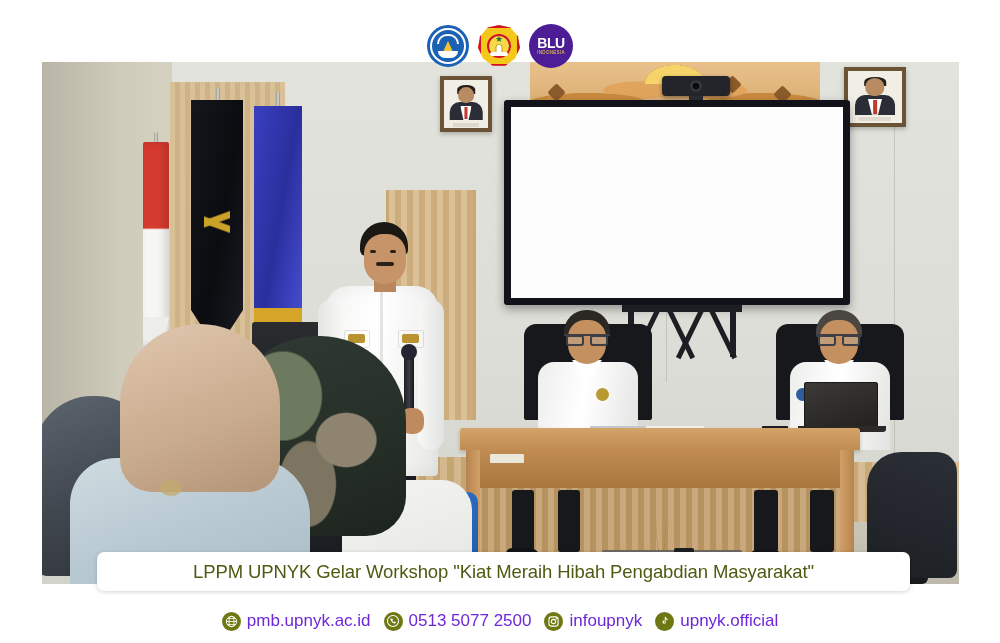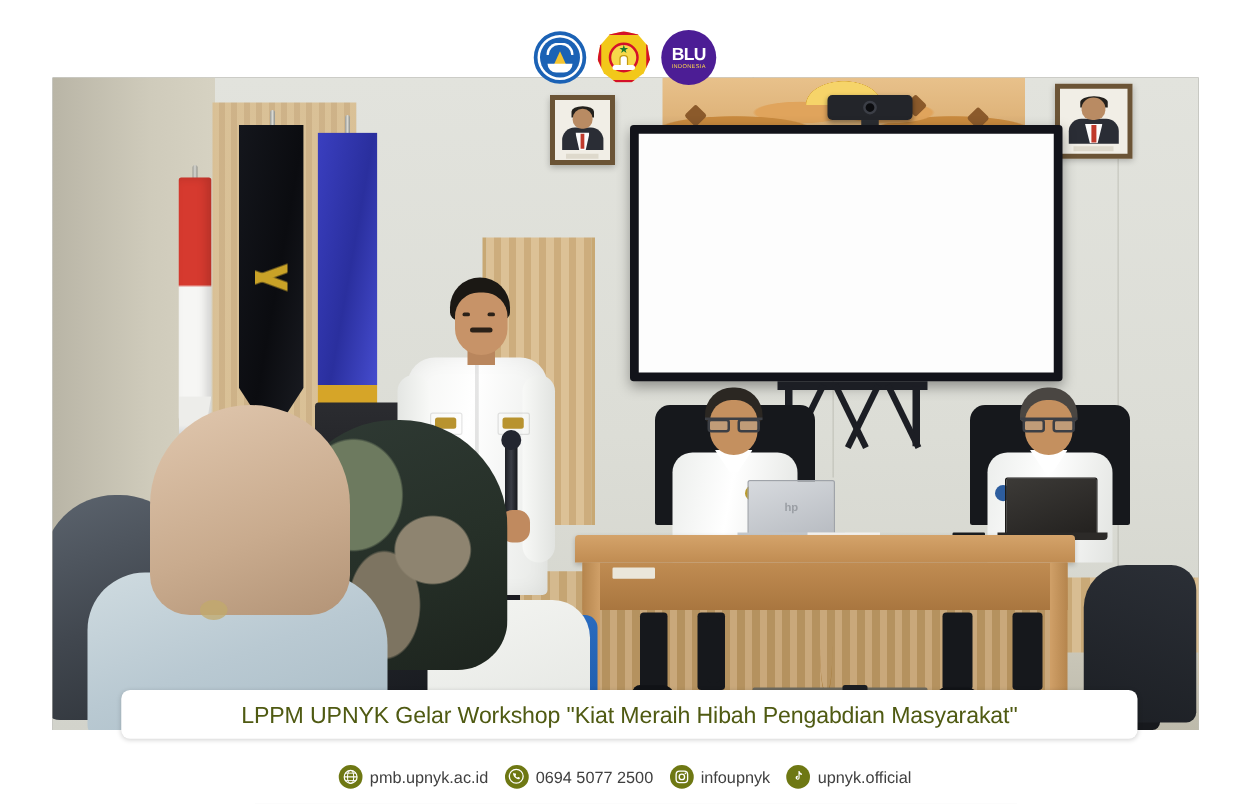--- a/index.html
+++ b/index.html
@@ -681,22 +681,22 @@
     border-radius: 50%;
     background: #6e7813;
     display: flex;
     align-items: center;
     justify-content: center;
     flex: 0 0 auto;
     position: relative;
   }
   .contact-icon svg { display: block; }
   .contact-label {
-    color: #404040;
-    font-size: 13px;
+    color: #6d28d9;
+    font-size: 17px;
     white-space: nowrap;
   }
 </style>
 </head>
 <body>
 
 <div class="card">
 
   <div class="logo-strip">
 
@@ -830,23 +830,20 @@
       <span class="st-collar"></span>
       <span class="st-hair" style="background:#4a4642;"></span>
       <span class="st-face"></span>
       <span class="st-glasses">
         <span class="lens" style="left:2px;"></span>
         <span class="lens" style="right:2px;"></span>
       </span>
       <span class="st-emblem" style="left:12px;background:#2d5d9e;"></span>
     </div>
 
-    <span class="laptop-screen" style="left:556px;top:322px;width:70px;height:44px;background:linear-gradient(160deg,#d7dade,#b8bcc2);border:1px solid #9fa3a9;">
-      <span class="laptop-logo">hp</span>
-    </span>
     <span class="laptop-base" style="left:548px;top:364px;width:86px;height:6px;background:#c6cace;"></span>
     <span style="position:absolute;left:540px;top:366px;width:62px;height:5px;background:#7ab648;"></span>
     <span style="position:absolute;left:604px;top:364px;width:58px;height:6px;background:#f6f3ef;"></span>
 
     <span class="laptop-screen" style="left:762px;top:320px;width:74px;height:46px;background:linear-gradient(160deg,#3c3a37,#23211f);border:1px solid #1a1917;"></span>
     <span class="laptop-base" style="left:756px;top:364px;width:88px;height:6px;background:#2c2a28;"></span>
     <span style="position:absolute;left:720px;top:364px;width:26px;height:5px;background:#1b1d20;border-radius:1px;"></span>
 
     <div class="table-cavity"></div>
     <div class="table-top"></div>
@@ -907,21 +904,21 @@
       <span class="contact-label">pmb.upnyk.ac.id</span>
     </div>
 
     <div class="contact-item">
       <span class="contact-icon">
         <svg width="14" height="14" viewBox="0 0 24 24">
           <circle cx="12" cy="12" r="9.5" fill="none" stroke="#ffffff" stroke-width="1.8"></circle>
           <path d="M9.2 8.3c.3-.6.8-.5 1.1-.5.3 0 .6 0 .8.5l.7 1.5c.1.3 0 .5-.2.7l-.5.5c-.2.2-.2.4-.1.6.4.8 1.4 1.8 2.2 2.2.2.1.4.1.6-.1l.5-.5c.2-.2.4-.3.7-.2l1.5.7c.4.2.5.5.5.8 0 .3 0 .8-.5 1.1-.5.4-1.3.7-2.1.5-1.6-.3-3.1-1.2-4.3-2.4-1.2-1.2-2.1-2.7-2.4-4.3-.2-.8.1-1.6.5-2.1z" fill="#ffffff"></path>
         </svg>
       </span>
-      <span class="contact-label">0694  5077  2500</span>
+      <span class="contact-label">0513  5077  2500</span>
     </div>
 
     <div class="contact-item">
       <span class="contact-icon">
         <svg width="13" height="13" viewBox="0 0 24 24">
           <rect x="3.5" y="3.5" width="17" height="17" rx="5" ry="5" fill="none" stroke="#ffffff" stroke-width="2"></rect>
           <circle cx="12" cy="12" r="4" fill="none" stroke="#ffffff" stroke-width="2"></circle>
           <circle cx="17.2" cy="6.8" r="1.3" fill="#ffffff"></circle>
         </svg>
       </span>

